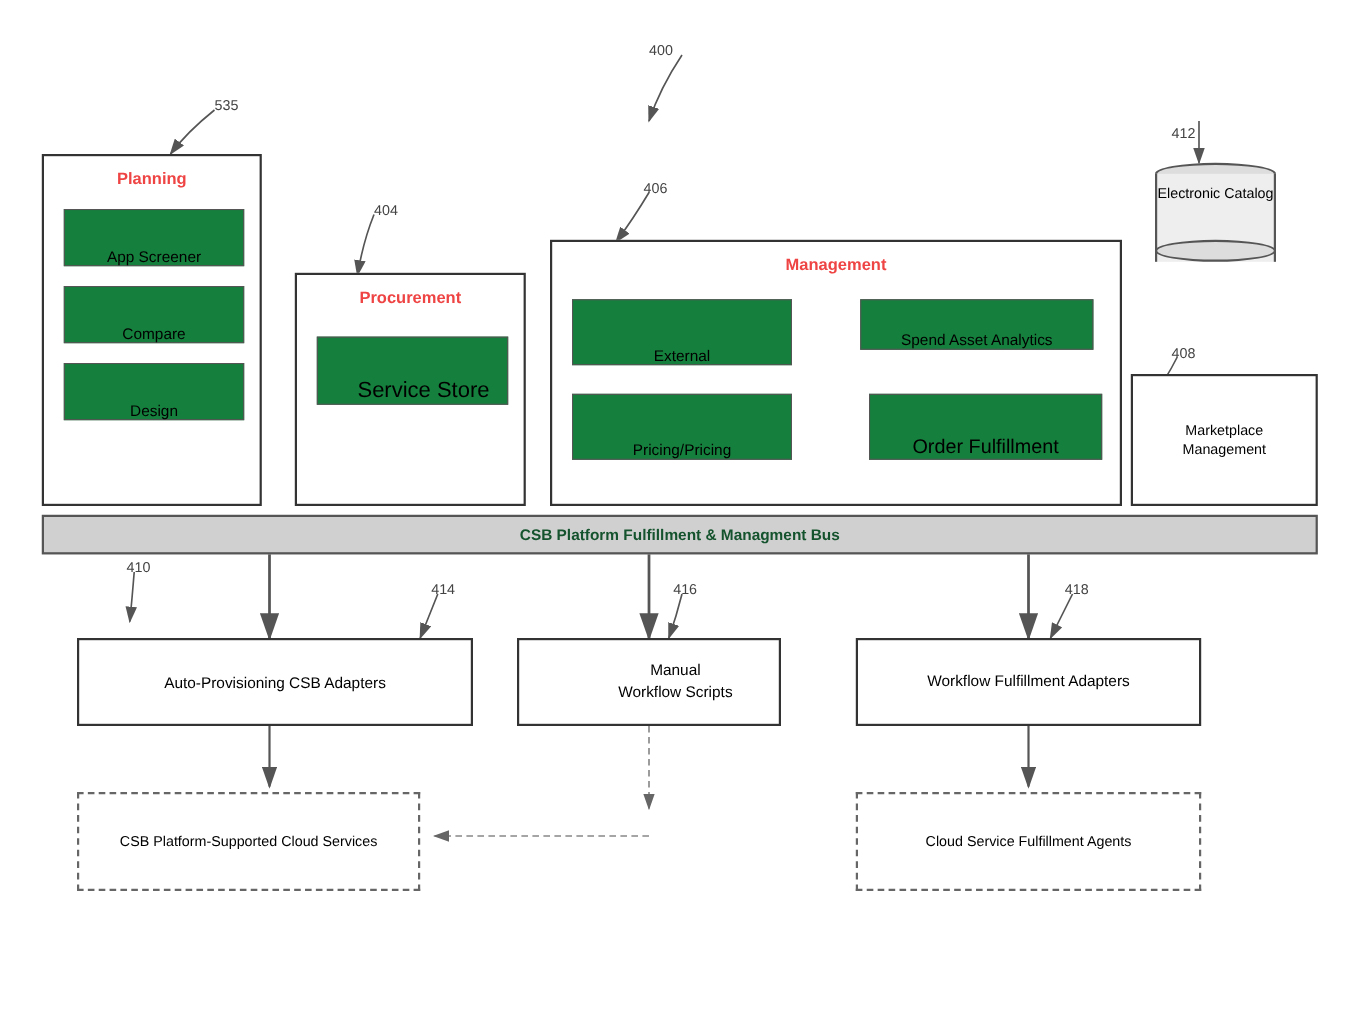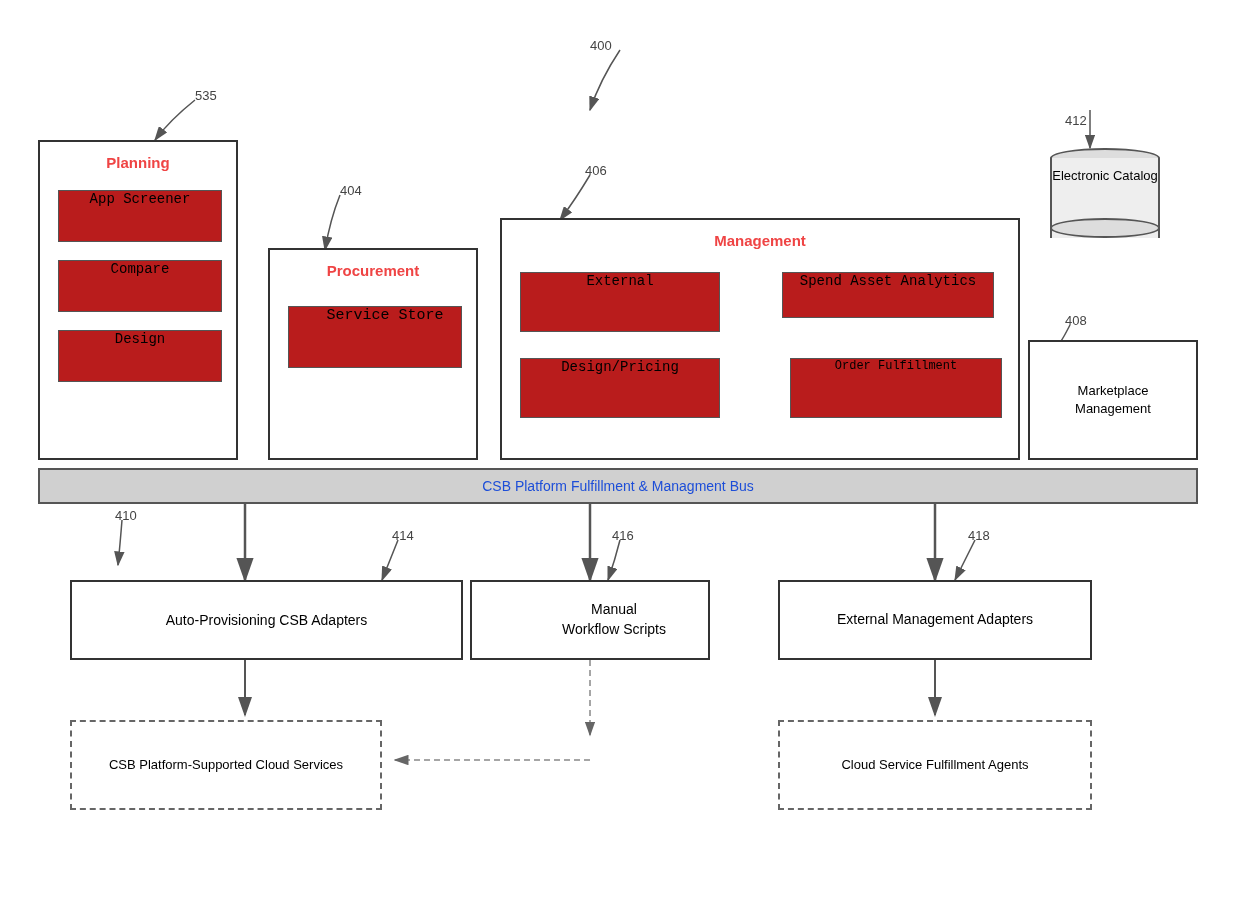--- a/index.html
+++ b/index.html
@@ -25,26 +25,25 @@
     }
     .box-dashed {
       position: absolute;
       border: 2px dashed #666;
       background: #fff;
       text-align: center;
     }
     .box-inner {
       position: absolute;
       border: 1.5px solid #555;
-      background: #b91c1c;
+      background: #15803d;
       text-align: center;
       display: flex;
-      align-items: flex-start;
+      align-items: flex-end;
       justify-content: center;
-      font-family: Liberation Mono, monospace;
     }
     .label-bold {
       position: absolute;
       font-size: 15px;
       font-weight: bold;
       color: #ef4444;
       text-align: center;
     }
     .ref-num {
       position: absolute;
@@ -138,73 +137,73 @@
 
     <div class="box-inner" style="left:18px; top:188px; width:164px; height:52px;">
       <span style="font-size:14px;">Design</span>
     </div>
   </div>
 
   <div class="box" style="left:268px; top:248px; width:210px; height:212px;">
     <div class="label-bold" style="position:relative; top:12px; left:0; width:100%;">Procurement</div>
 
     <div class="box-inner" style="left:18px; top:56px; width:174px; height:62px;">
-      <span style="font-size:15px;margin-left:20px;">Service Store</span>
+      <span style="font-size:20px;margin-left:20px;">Service Store</span>
     </div>
   </div>
 
   <div class="box" style="left:500px; top:218px; width:520px; height:242px;">
     <div class="label-bold" style="position:relative; top:12px; left:0; width:100%;">Management</div>
 
     <div class="box-inner" style="left:18px; top:52px; width:200px; height:60px;">
       <span style="font-size:14px;">External</span>
     </div>
 
     <div class="box-inner" style="left:280px; top:52px; width:212px; height:46px;">
       <span style="font-size:14px;">Spend Asset Analytics</span>
     </div>
 
     <div class="box-inner" style="left:18px; top:138px; width:200px; height:60px;">
-      <span style="font-size:14px;">Design/Pricing</span>
+      <span style="font-size:14px;">Pricing/Pricing</span>
     </div>
 
     <div class="box-inner" style="left:288px; top:138px; width:212px; height:60px;">
-      <span style="font-size:12px;">Order Fulfillment</span>
+      <span style="font-size:18px;">Order Fulfillment</span>
     </div>
   </div>
 
   <div style="position:absolute; left:1050px; top:148px;">
 
     <div style="width:110px; height:20px; background:#ddd; border:2px solid #555; border-radius:50%; position:absolute; top:0; left:0;"></div>
     <div style="width:110px; height:80px; background:#eee; border-left:2px solid #555; border-right:2px solid #555; position:absolute; top:10px; left:0;"></div>
     <div style="width:110px; height:20px; background:#ddd; border:2px solid #555; border-radius:50%; position:absolute; top:70px; left:0;"></div>
     <div style="position:absolute; top:20px; left:0; width:110px; text-align:center; font-size:13px;">
       <span>Electronic
 Catalog</span>
     </div>
   </div>
 
   <div class="box" style="left:1028px; top:340px; width:170px; height:120px; display:flex; align-items:center; justify-content:center;">
     <span style="font-size:13px; line-height:1.4; text-align:center;">Marketplace<br>Management</span>
   </div>
 
   <div style="position:absolute; left:38px; top:468px; width:1160px; height:36px; background:#d0d0d0; border:2px solid #555; display:flex; align-items:center; justify-content:center;">
-    <span style="font-size:14px; font-weight:normal; color:#1d4ed8;">CSB Platform Fulfillment &amp; Managment Bus</span>
-  </div>
-
-  <div class="box" style="left:70px; top:580px; width:393px; height:80px; display:flex; align-items:center; justify-content:center;">
+    <span style="font-size:14px; font-weight:bold; color:#14532d;">CSB Platform Fulfillment &amp; Managment Bus</span>
+  </div>
+
+  <div class="box" style="left:70px; top:580px; width:360px; height:80px; display:flex; align-items:center; justify-content:center;">
     <span style="font-size:14px; text-align:center;">Auto-Provisioning CSB Adapters</span>
   </div>
 
   <div class="box" style="left:470px; top:580px; width:240px; height:80px; display:flex; align-items:center; justify-content:center;">
     <span style="font-size:14px; text-align:center; line-height:1.4;margin-left:48px;">Manual<br>Workflow Scripts</span>
   </div>
 
   <div class="box" style="left:778px; top:580px; width:314px; height:80px; display:flex; align-items:center; justify-content:center;">
-    <span style="font-size:14px; text-align:center; line-height:1.4;">External Management
+    <span style="font-size:14px; text-align:center; line-height:1.4;">Workflow Fulfillment
 Adapters</span>
   </div>
 
   <div class="box-dashed" style="left:70px; top:720px; width:312px; height:90px; display:flex; align-items:center; justify-content:center;">
     <span style="font-size:13px; text-align:center; line-height:1.5;">CSB Platform-Supported
 Cloud Services</span>
   </div>
 
   <div class="box-dashed" style="left:778px; top:720px; width:314px; height:90px; display:flex; align-items:center; justify-content:center;">
     <span style="font-size:13px; text-align:center; line-height:1.5;">Cloud Service

